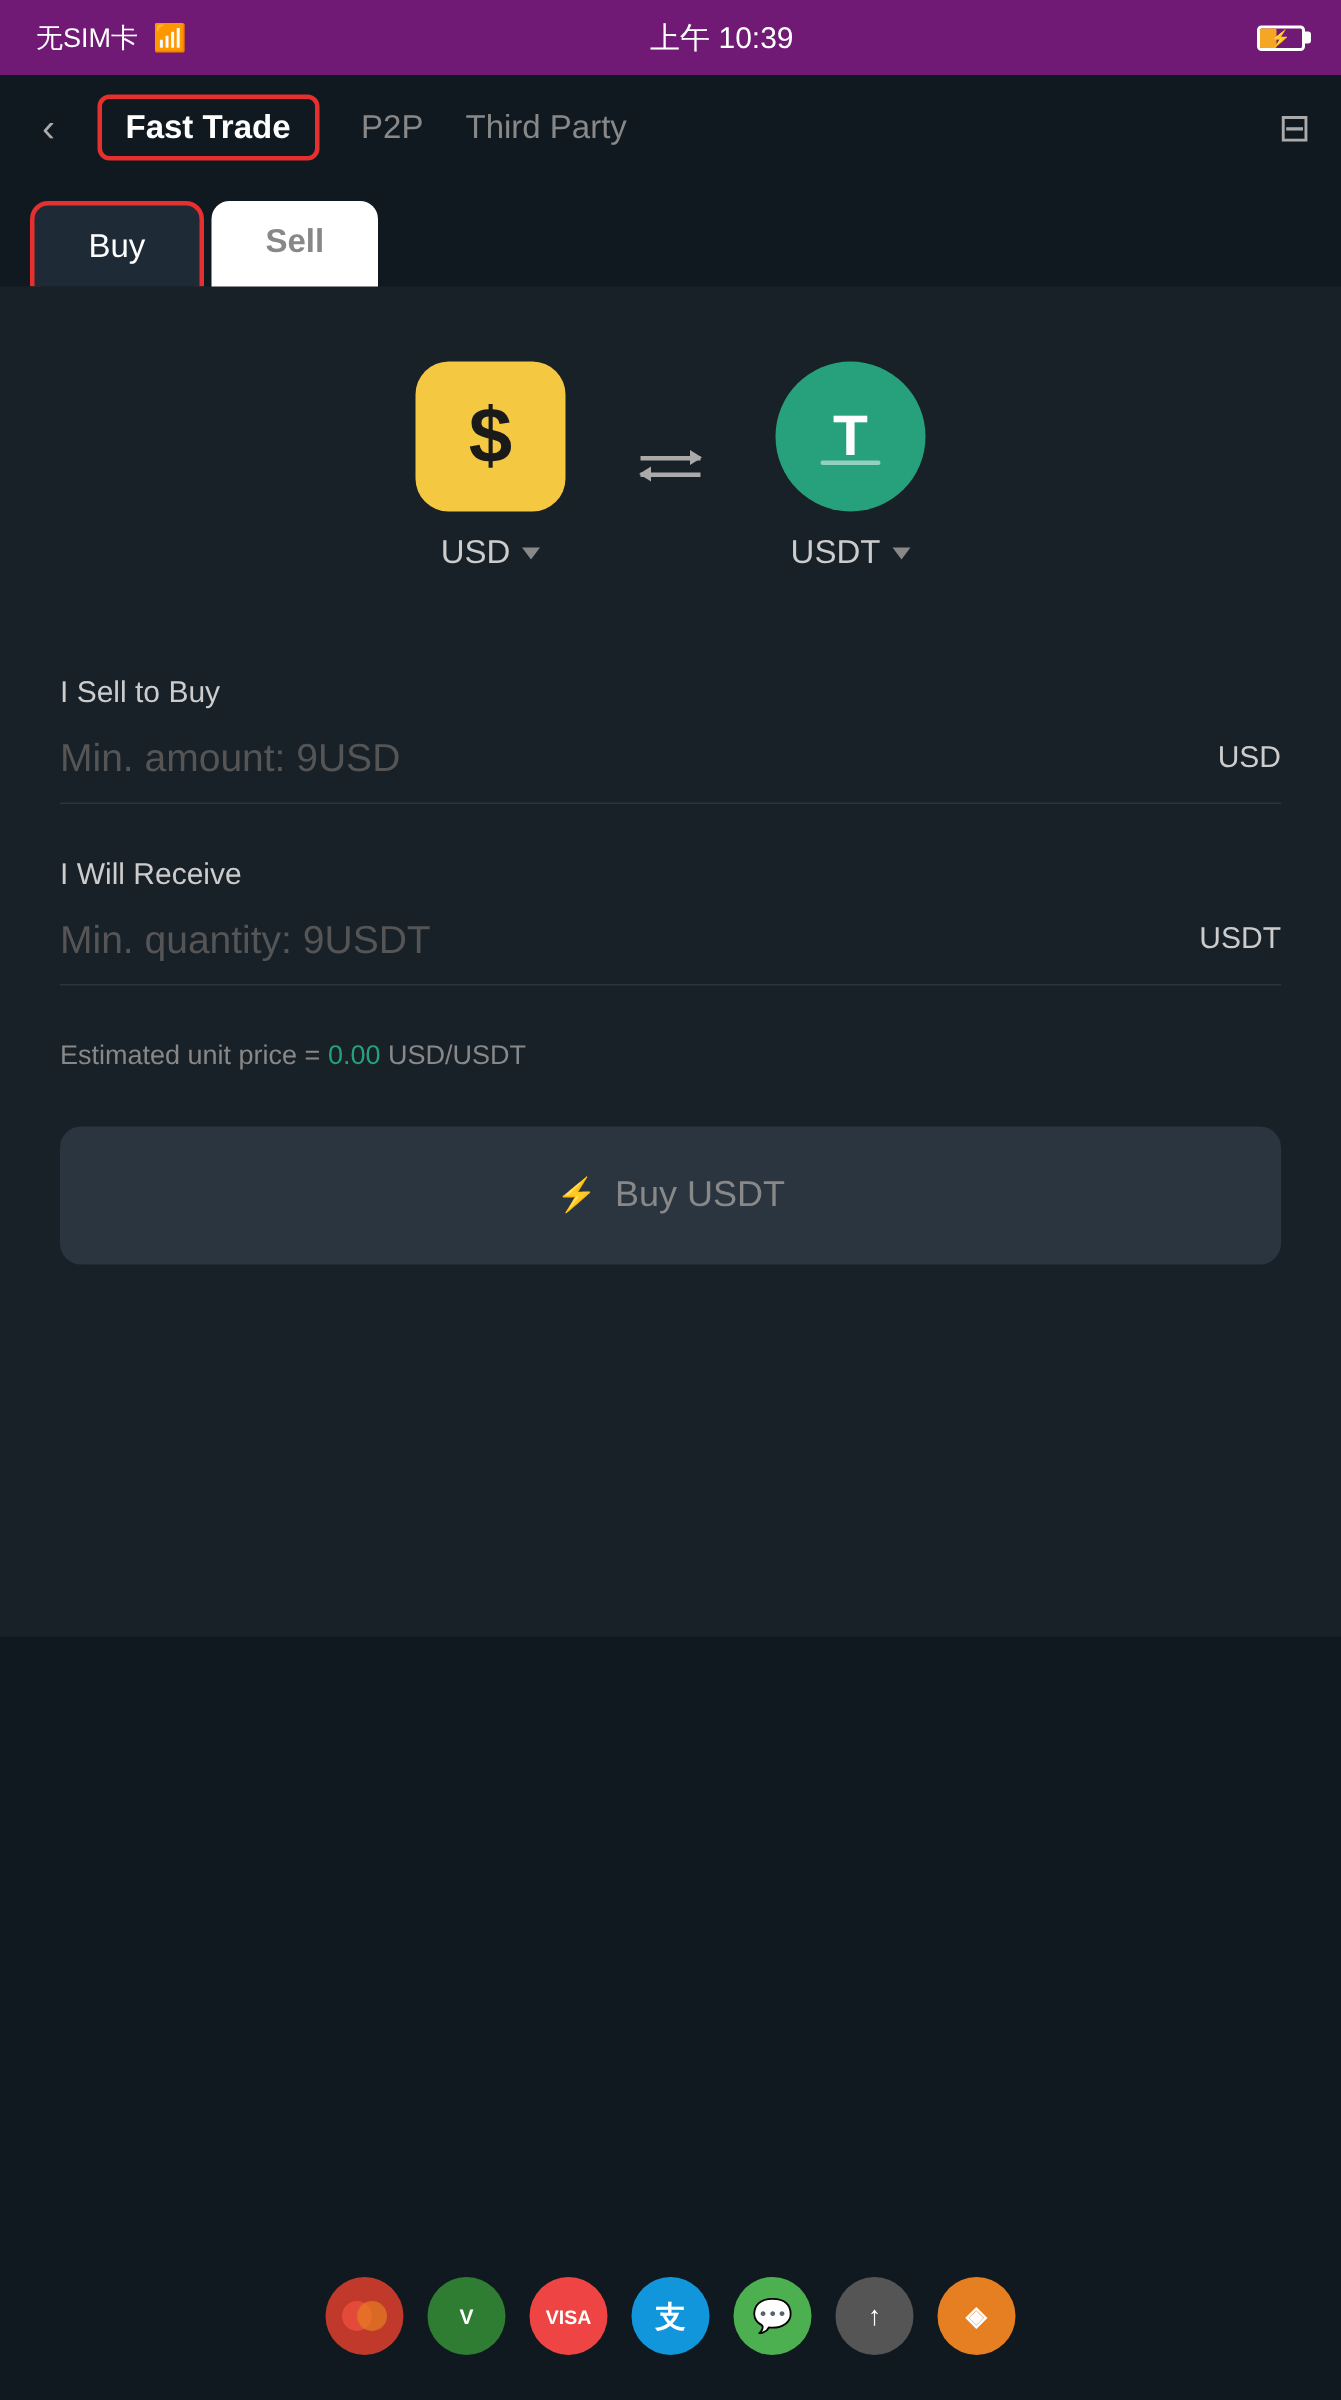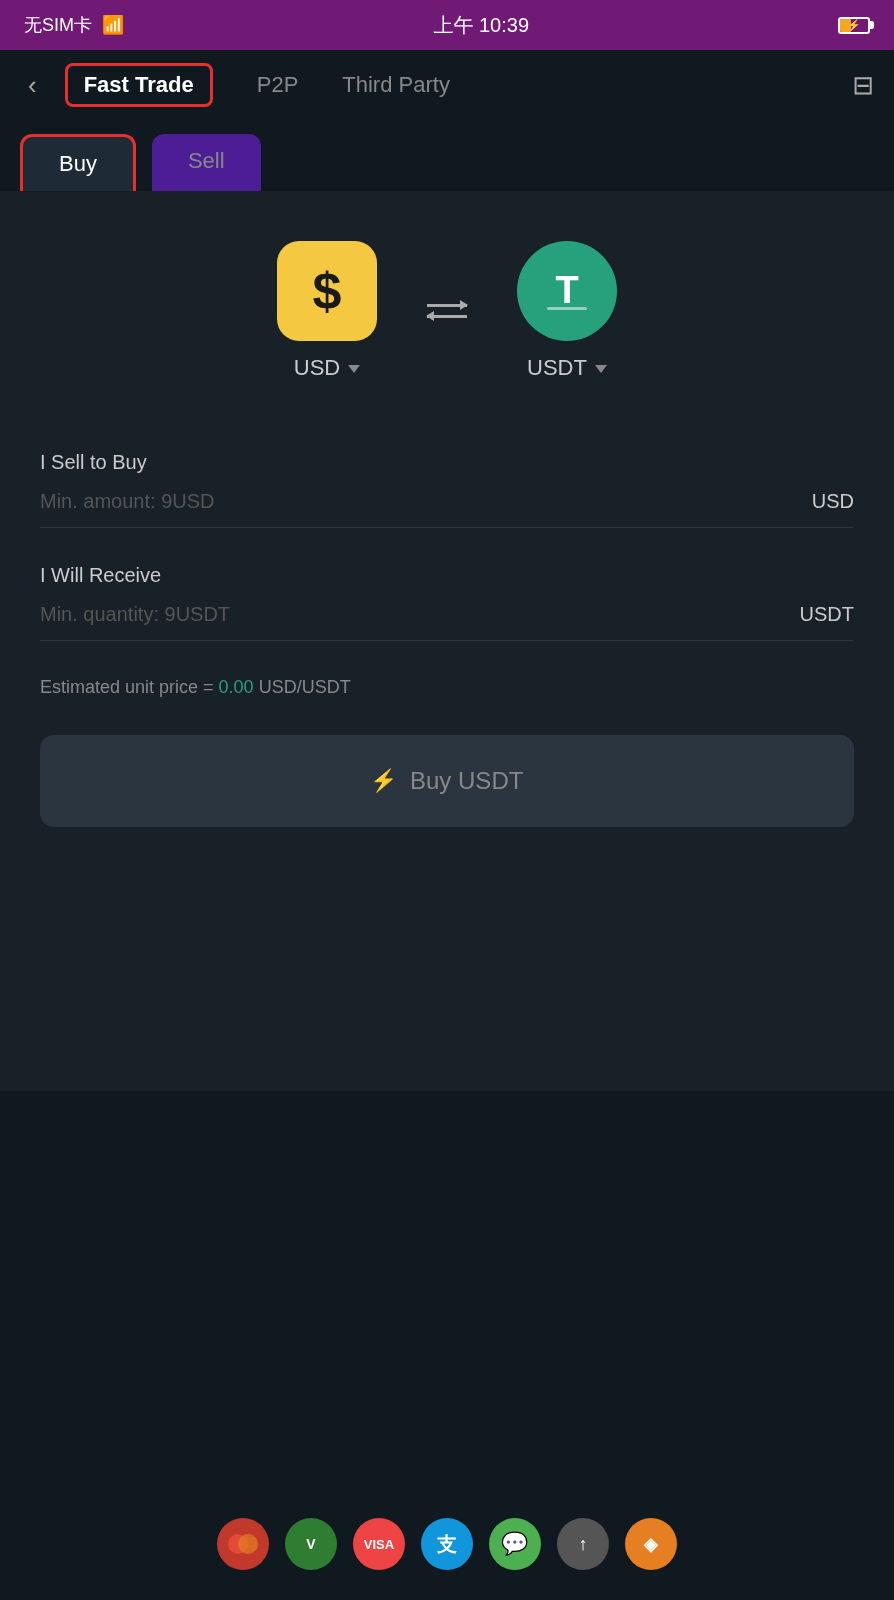--- a/index.html
+++ b/index.html
@@ -86,21 +86,21 @@
     }
     .back-btn {
       color: #aaa;
       font-size: 26px;
       cursor: pointer;
       padding: 8px;
     }
     .nav-tabs {
       display: flex;
       align-items: center;
-      gap: 44px;
+      gap: 28px;
       flex: 1;
     }
     .nav-tab {
       font-size: 22px;
       color: #888;
       cursor: pointer;
       padding: 6px 0;
     }
     .nav-tab.active {
       color: #fff;
@@ -112,39 +112,40 @@
     .nav-right-icon {
       color: #aaa;
       font-size: 26px;
       cursor: pointer;
     }
 
     
     .buy-sell-tabs {
       display: flex;
       padding: 14px 20px 0;
-      gap: 16px;
+      gap: 5px;
     }
     .tab-btn {
       font-size: 22px;
       padding: 14px 36px;
       border-radius: 12px 12px 0 0;
       cursor: pointer;
       font-weight: 500;
     }
     .tab-btn.active {
       background: #1e2a35;
       color: #fff;
       border: 3px solid #e63030;
       border-bottom: none;
     }
     .tab-btn.inactive {
-      background: #4c1d95;
+      background: #ffffff;
       color: #888;
       border: none;
+      font-weight: bold;
     }
 
     
     .main-content {
       background: #182028;
       margin: 0 0;
       border-radius: 0;
       padding: 40px 40px 40px;
       min-height: 900px;
     }
@@ -211,21 +212,21 @@
       font-weight: 500;
     }
     .field-row {
       display: flex;
       align-items: center;
       justify-content: space-between;
       padding-bottom: 14px;
       border-bottom: 1px solid #2a3540;
     }
     .field-placeholder {
-      font-size: 20px;
+      font-size: 26px;
       color: #555;
     }
     .field-currency {
       font-size: 20px;
       color: #ccc;
       font-weight: 500;
     }
 
     
     .estimated-price {

